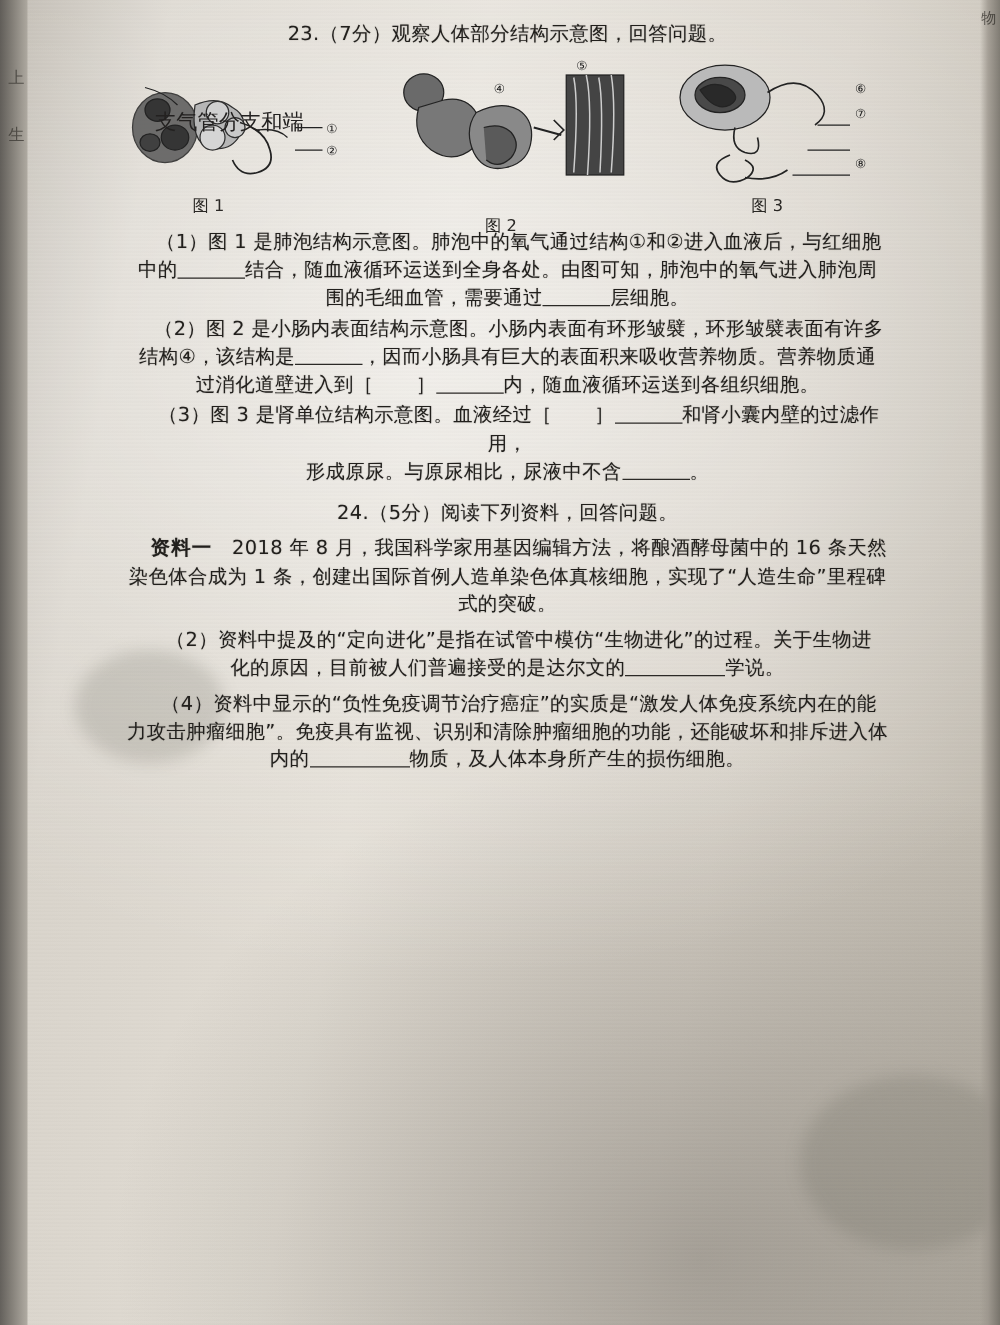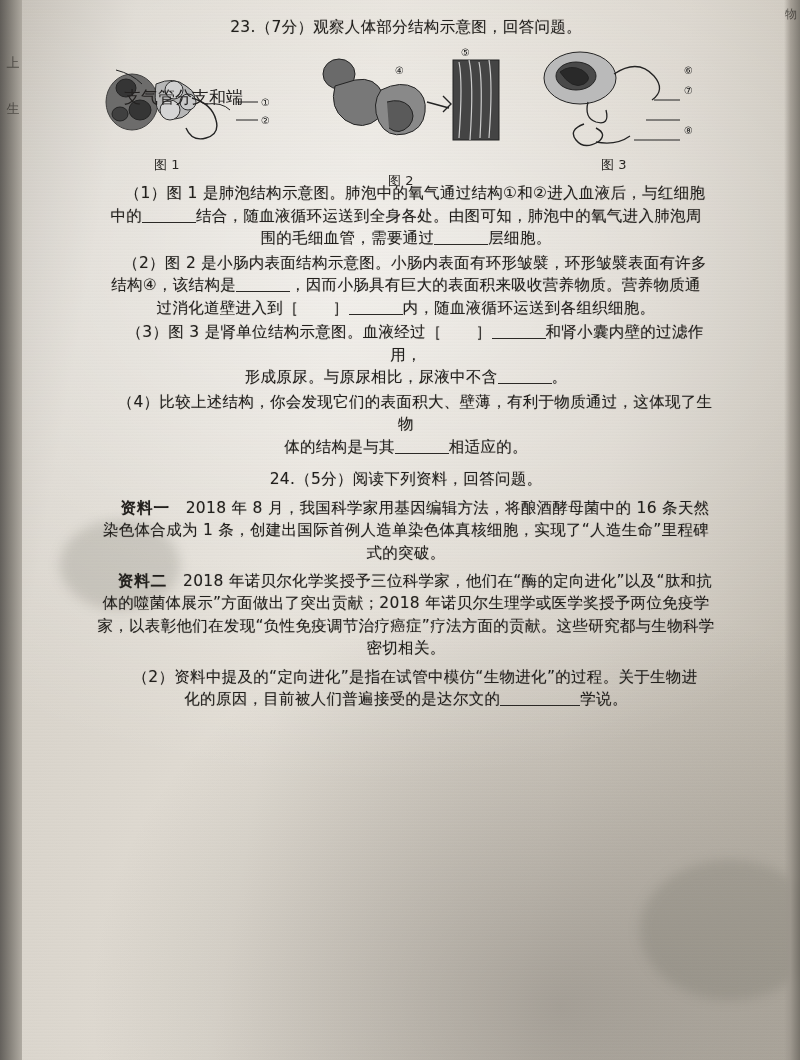--- a/index.html
+++ b/index.html
@@ -232,41 +232,38 @@
       （2）图 2 是小肠内表面结构示意图。小肠内表面有环形皱襞，环形皱襞表面有许多<br>
       结构④，该结构是<span class="blank"></span>，因而小肠具有巨大的表面积来吸收营养物质。营养物质通<br>
       过消化道壁进入到［<span class="brk"></span>］<span class="blank"></span>内，随血液循环运送到各组织细胞。
     </p>
 
     <p class="q-line indent-1">
       （3）图 3 是肾单位结构示意图。血液经过［<span class="brk"></span>］<span class="blank"></span>和肾小囊内壁的过滤作用，<br>
       形成原尿。与原尿相比，尿液中不含<span class="blank"></span>。
     </p>
 
-    <p class="q-line indent-1">
-      （4）比较上述结构，你会发现它们的表面积大、壁薄，有利于物质通过，这体现了生物<br>
-      体的结构是与其<span class="blank"></span>相适应的。
-    </p>
 
     <p class="q-line q24-title">
       <span>24.（5分）</span><span>阅读下列资料，回答问题。</span>
     </p>
 
     <p class="q-line indent-1 para">
       <span class="bold-label">资料一</span>
       &nbsp;&nbsp;<span>2018 年 8 月，我国科学家用基因编辑方法，将酿酒酵母菌中的 16 条天然染色体合成为 1 条，创建出国际首例人造单染色体真核细胞，实现了“人造生命”里程碑式的突破。</span>
     </p>
 
-    <p class="q-line indent-1 para">
-      <span class="bold-label">资料二</span>
-      &nbsp;&nbsp;<span>2018 年诺贝尔化学奖授予三位科学家，他们在“酶的定向进化”以及“肽和抗体的噬菌体展示”方面做出了突出贡献；2018 年诺贝尔生理学或医学奖授予两位免疫学家，以表彰他们在发现“负性免疫调节治疗癌症”疗法方面的贡献。这些研究都与生物科学密切相关。</span>
-    </p>
 
 
     <p class="q-line indent-1 para">
       （2）资料中提及的“定向进化”是指在试管中模仿“生物进化”的过程。关于生物进<br>
       化的原因，目前被人们普遍接受的是达尔文的<span class="blank w80"></span>学说。
     </p>
 
 
+    <p class="q-line indent-1 para">
+      （4）资料中显示的“负性免疫调节治疗癌症”的实质是“激发人体免疫系统内在的能<br>
+      力攻击肿瘤细胞”。免疫具有监视、识别和清除肿瘤细胞的功能，还能破坏和排斥进入体<br>
+      内的<span class="blank w80"></span>物质，及人体本身所产生的损伤细胞。
+    </p>
 
   </div>
 </div>
 
 </body></html>

